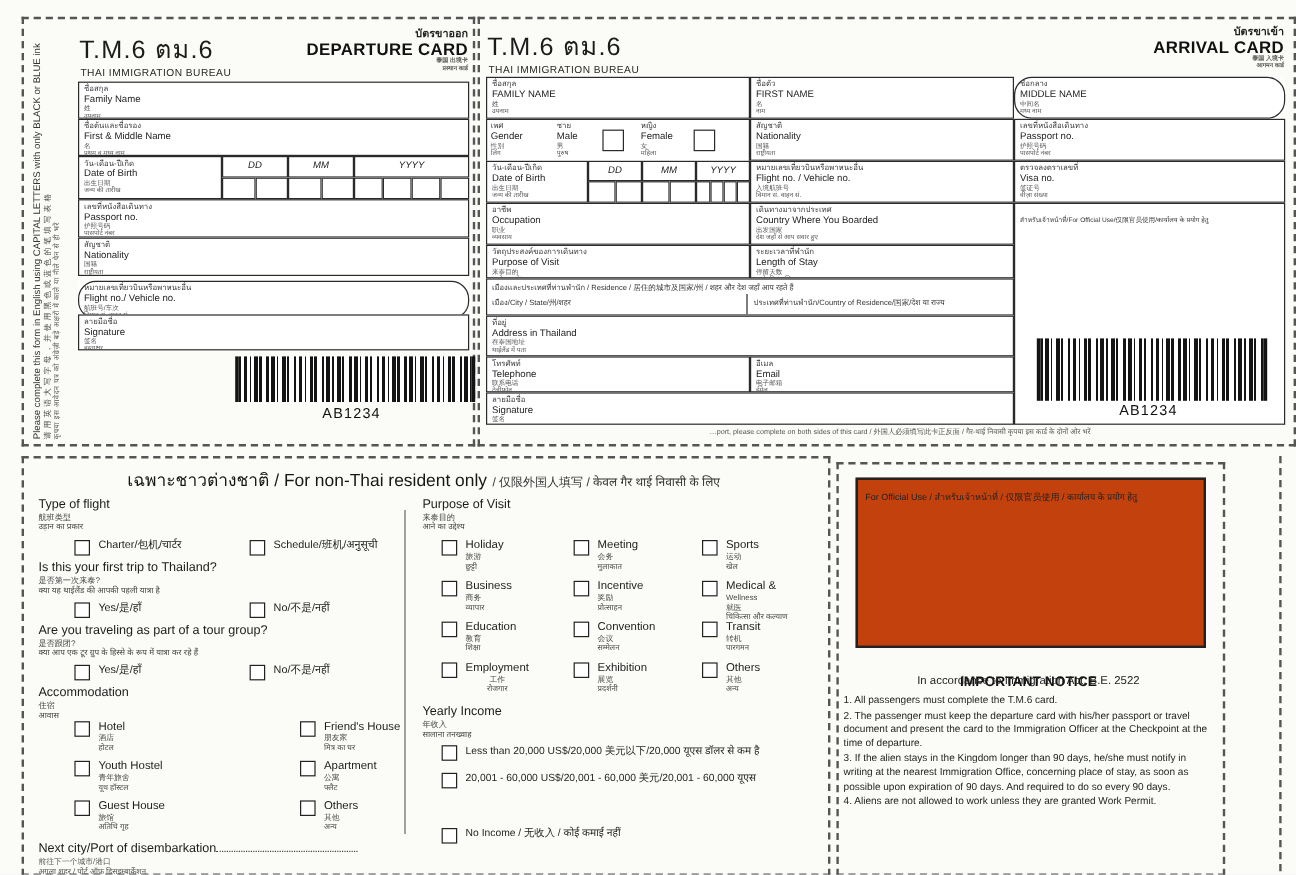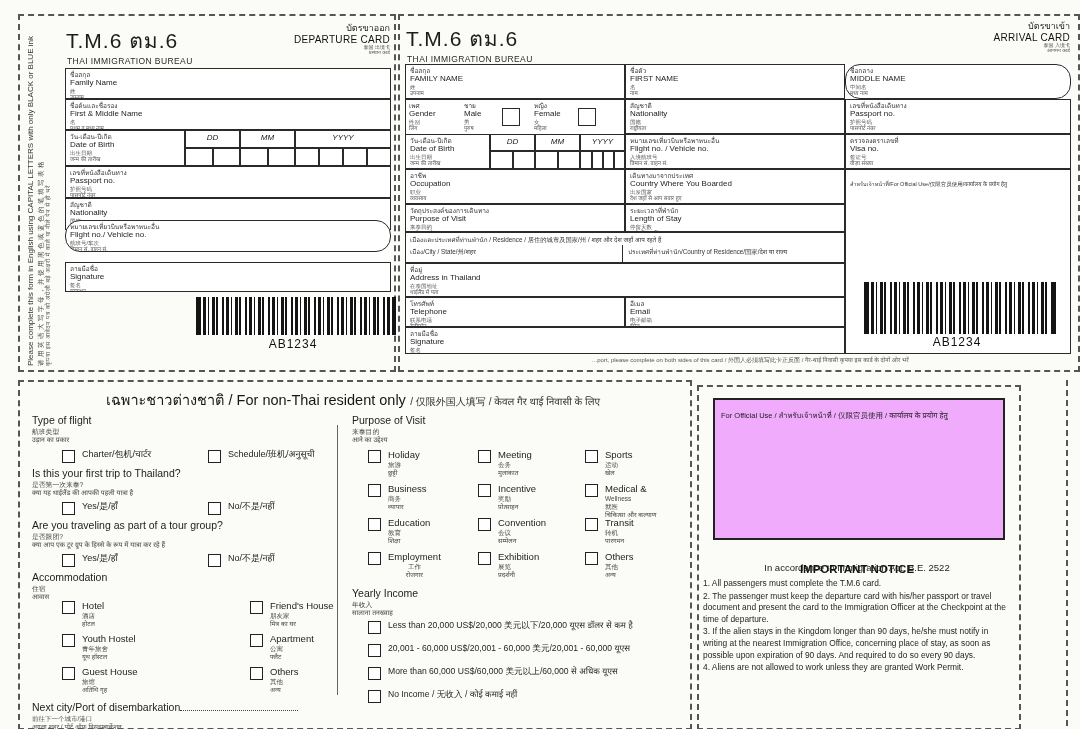--- a/index.html
+++ b/index.html
@@ -10,23 +10,23 @@
   .dframe{position:absolute;border:2px dashed #555;background:transparent;}
   .dline-v{position:absolute;border-left:2px dashed #555;width:0;}
   
   .tablewrap{position:absolute;background:#fefefd;}
   .cell{position:absolute;border:1px solid #2a2a2a;box-sizing:border-box;padding:2px 4px;overflow:hidden;background:#fff;}
   .th{display:block;font-size:6.5px;line-height:1.15;color:#333;}
   .en{display:block;font-size:8px;line-height:1.15;color:#1d1d1d;}
   .sub{display:block;font-size:5.5px;line-height:1.2;white-space:pre-line;color:#555;}
   .hdr-code{font-size:21px;letter-spacing:1px;color:#1c1c1c;}
   .hdr-bureau{font-size:8.5px;letter-spacing:.4px;color:#2a2a2a;}
-  .hdr-right{text-align:right;line-height:1.1;}
+  .hdr-right{text-align:right;line-height:1.1;font-weight:bold;}
   .hdr-cardth{font-size:9px;color:#222;display:block;}
-  .hdr-carden{font-size:10px;color:#111;display:block;letter-spacing:.3px;}
+  .hdr-carden{font-size:14px;color:#111;display:block;letter-spacing:.3px;}
   .hdr-cardsub{font-size:5px;color:#555;display:block;white-space:pre-line;}
   .dobhdr{font-size:8px;text-align:center;color:#222;font-style:italic;}
   .dbx{position:absolute;border:1px solid #2a2a2a;box-sizing:border-box;background:#fff;}
   
   .barcode{position:absolute;background:
      repeating-linear-gradient(90deg,#141414 0 2px,#fff 2px 4px,#141414 4px 7px,#fff 7px 9px,
      #141414 9px 10px,#fff 10px 13px,#141414 13px 16px,#fff 16px 17px,#141414 17px 19px,#fff 19px 23px);
      border-left:3px solid #141414;border-right:3px solid #141414;}
   .bclabel{position:absolute;font-size:12px;letter-spacing:1px;color:#111;text-align:center;}
   
@@ -41,21 +41,21 @@
   .g-lbl{display:block;font-size:6.8px;line-height:1.3;white-space:pre-line;color:#444;}
   .g-lbl::first-line{font-size:10.5px;color:#1c1c1c;}
   .opt{position:absolute;display:flex;align-items:flex-start;gap:7px;}
   .cb{width:11px;height:11px;border:1.6px solid #222;background:#fff;flex:0 0 auto;margin-top:1px;}
   .opt1{display:block;font-size:9px;color:#1e1e1e;line-height:1.2;}
   .opt3{display:block;font-size:6.5px;line-height:1.25;white-space:pre-line;color:#4a4a4a;}
   .opt3::first-line{font-size:9.5px;color:#1c1c1c;}
   .dotted-tail{display:inline-block;border-bottom:1.5px dotted #444;width:118px;height:9px;}
   .colsep{position:absolute;border-left:1.5px solid #666;width:0;}
   
-  .offbox{position:absolute;border:2px solid #222;background:#f0abfc;box-sizing:border-box;padding:4px 6px;}
+  .offbox{position:absolute;border:2px solid #222;background:#c2410c;box-sizing:border-box;padding:4px 6px;}
   .offlabel{font-size:7.5px;color:#222;}
   .notice-title{font-size:11.5px;font-weight:bold;color:#111;text-align:center;}
   .notice-sub{font-size:9.5px;color:#222;text-align:center;}
   .notice-item{font-size:8.4px;color:#1f1f1f;line-height:1.38;margin-bottom:1px;}
   .note-small{font-size:6px;color:#555;}
   .offlabel-line{font-size:5.5px;color:#333;}
 </style>
 </head>
 <body>
 
@@ -119,21 +119,21 @@
       <span class="en">Passport no.</span>
       <span class="sub">护照号码
 पासपोर्ट नंबर</span>
     </div>
     <div class="cell" style="left:0;top:130px;width:326px;height:32px;">
       <span class="th">สัญชาติ</span>
       <span class="en">Nationality</span>
       <span class="sub">国籍
 राष्ट्रीयता</span>
     </div>
-    <div class="cell" style="left:0;top:152px;width:326px;height:32px;border-radius:15px;">
+    <div class="cell" style="left:0;top:166px;width:326px;height:32px;border-radius:15px;">
       <span class="th">หมายเลขเที่ยวบินหรือพาหนะอื่น</span>
       <span class="en">Flight no./ Vehicle no.</span>
       <span class="sub">航班号/车次
 विमान सं. वाहन सं.</span>
     </div>
     <div class="cell" style="left:0;top:194px;width:326px;height:30px;">
       <span class="th">ลายมือชื่อ</span>
       <span class="en">Signature</span>
       <span class="sub">签名
 हस्ताक्षर</span>
@@ -505,24 +505,20 @@
 सालाना तनख्वाह</span>
   </div>
   <div class="opt" style="left:368px;top:620px;">
     <span class="cb"></span>
     <span class="opt1" style="font-size:8.6px;">Less than 20,000 US$/20,000 美元以下/20,000 यूएस डॉलर से कम है</span>
   </div>
   <div class="opt" style="left:368px;top:643px;">
     <span class="cb"></span>
     <span class="opt1" style="font-size:8.6px;">20,001 - 60,000 US$/20,001 - 60,000 美元/20,001 - 60,000 यूएस</span>
   </div>
-  <div class="opt" style="left:368px;top:666px;">
-    <span class="cb"></span>
-    <span class="opt1" style="font-size:8.6px;">More than 60,000 US$/60,000 美元以上/60,000 से अधिक यूएस</span>
-  </div>
   <div class="opt" style="left:368px;top:689px;">
     <span class="cb"></span>
     <span class="opt1" style="font-size:8.6px;">No Income / 无收入 / कोई कमाई नहीं</span>
   </div>
 
   <div class="dframe" style="left:697px;top:385px;width:320px;height:341px;"></div>
   <div class="dline-v" style="left:1066px;top:380px;height:346px;"></div>
 
   <div class="offbox" style="left:713px;top:398px;width:292px;height:142px;">
     <span class="offlabel">For Official Use / สำหรับเจ้าหน้าที่ / 仅限官员使用 / कार्यालय के प्रयोग हेतु</span>

